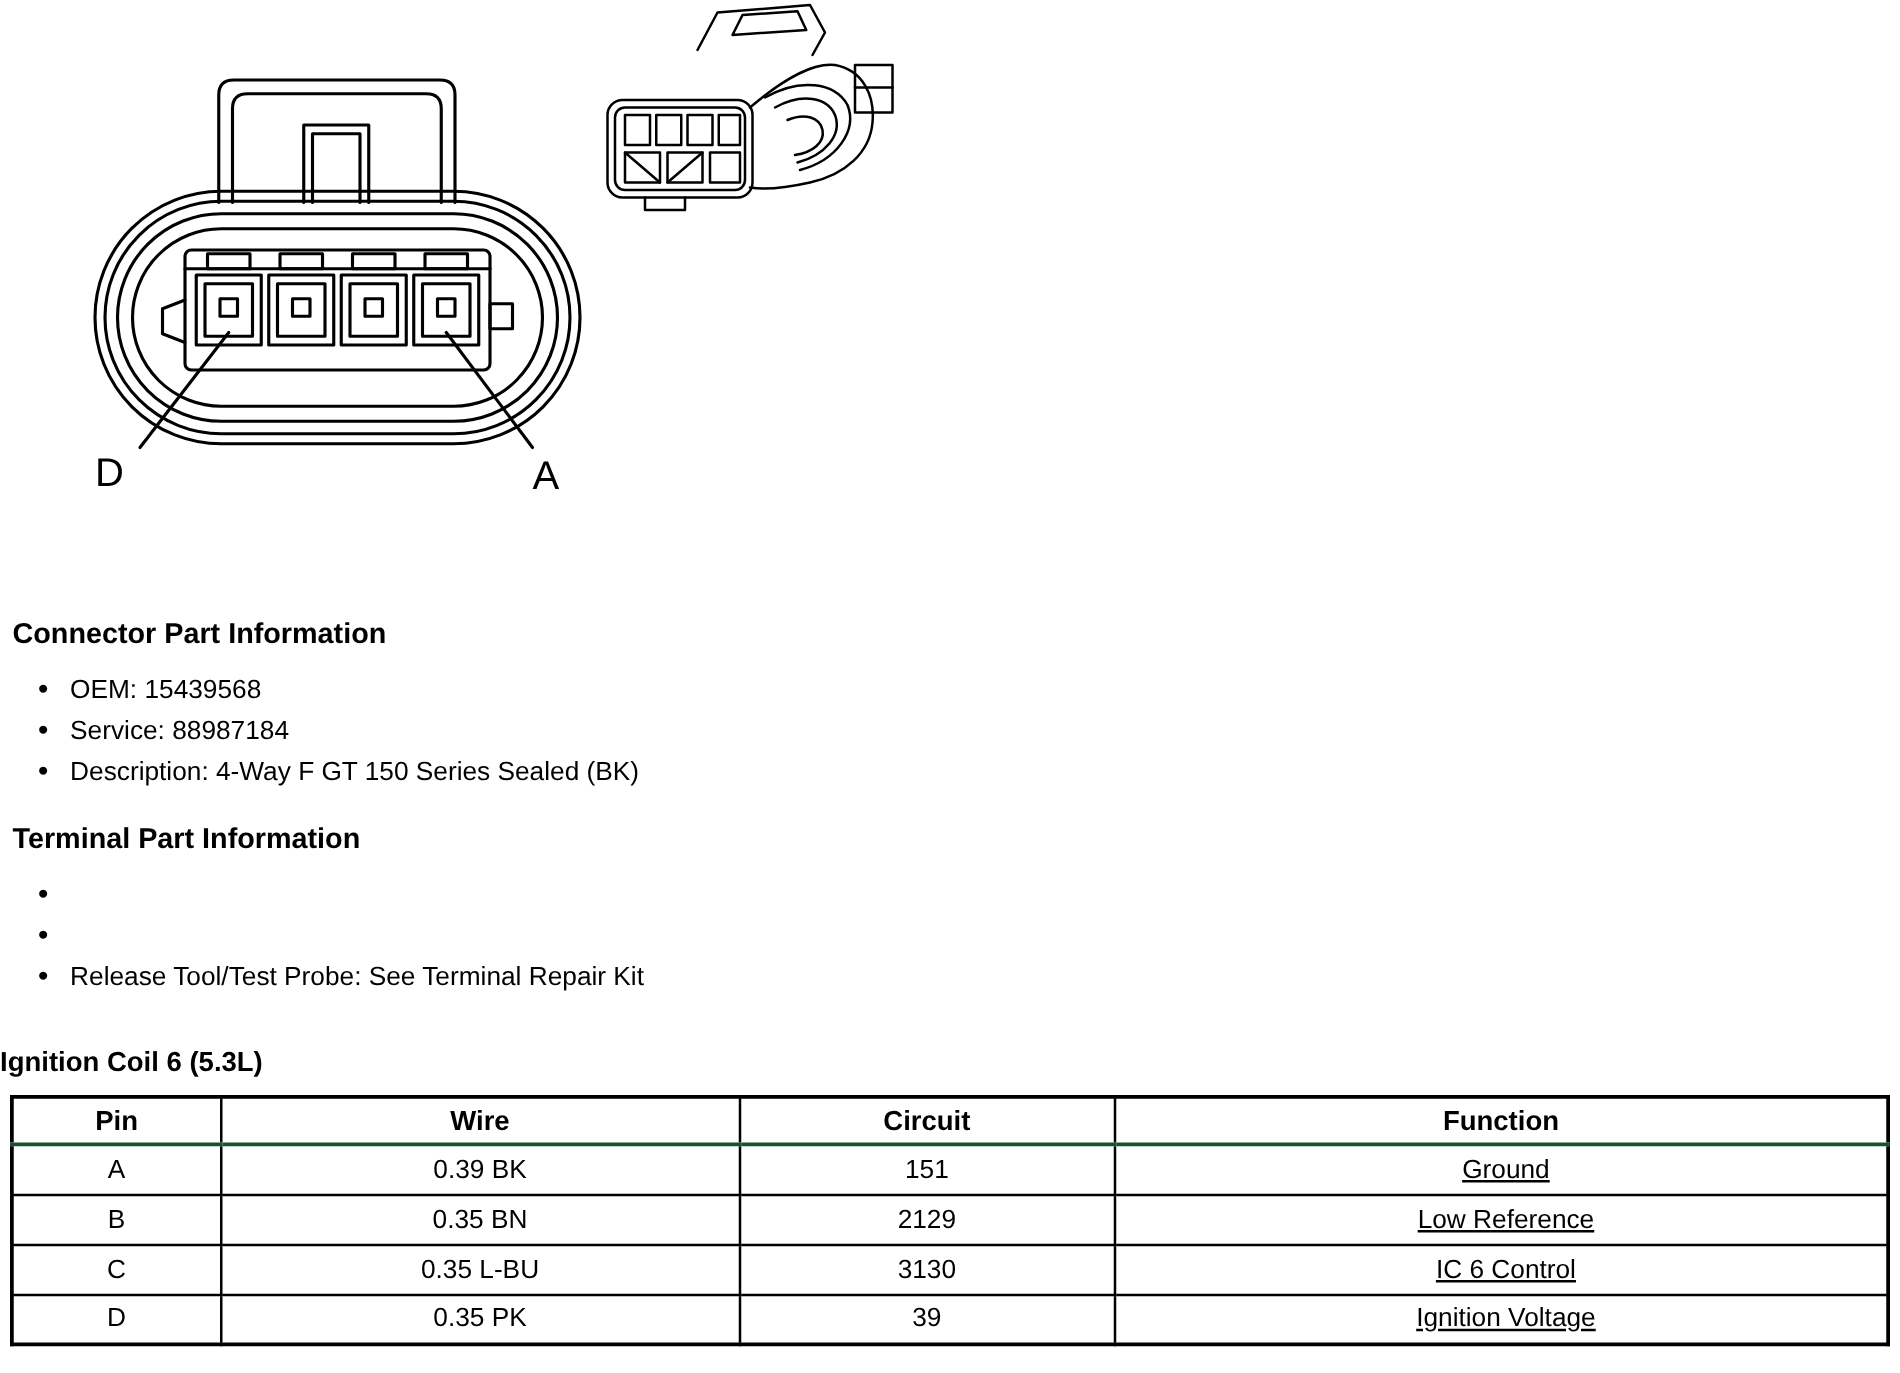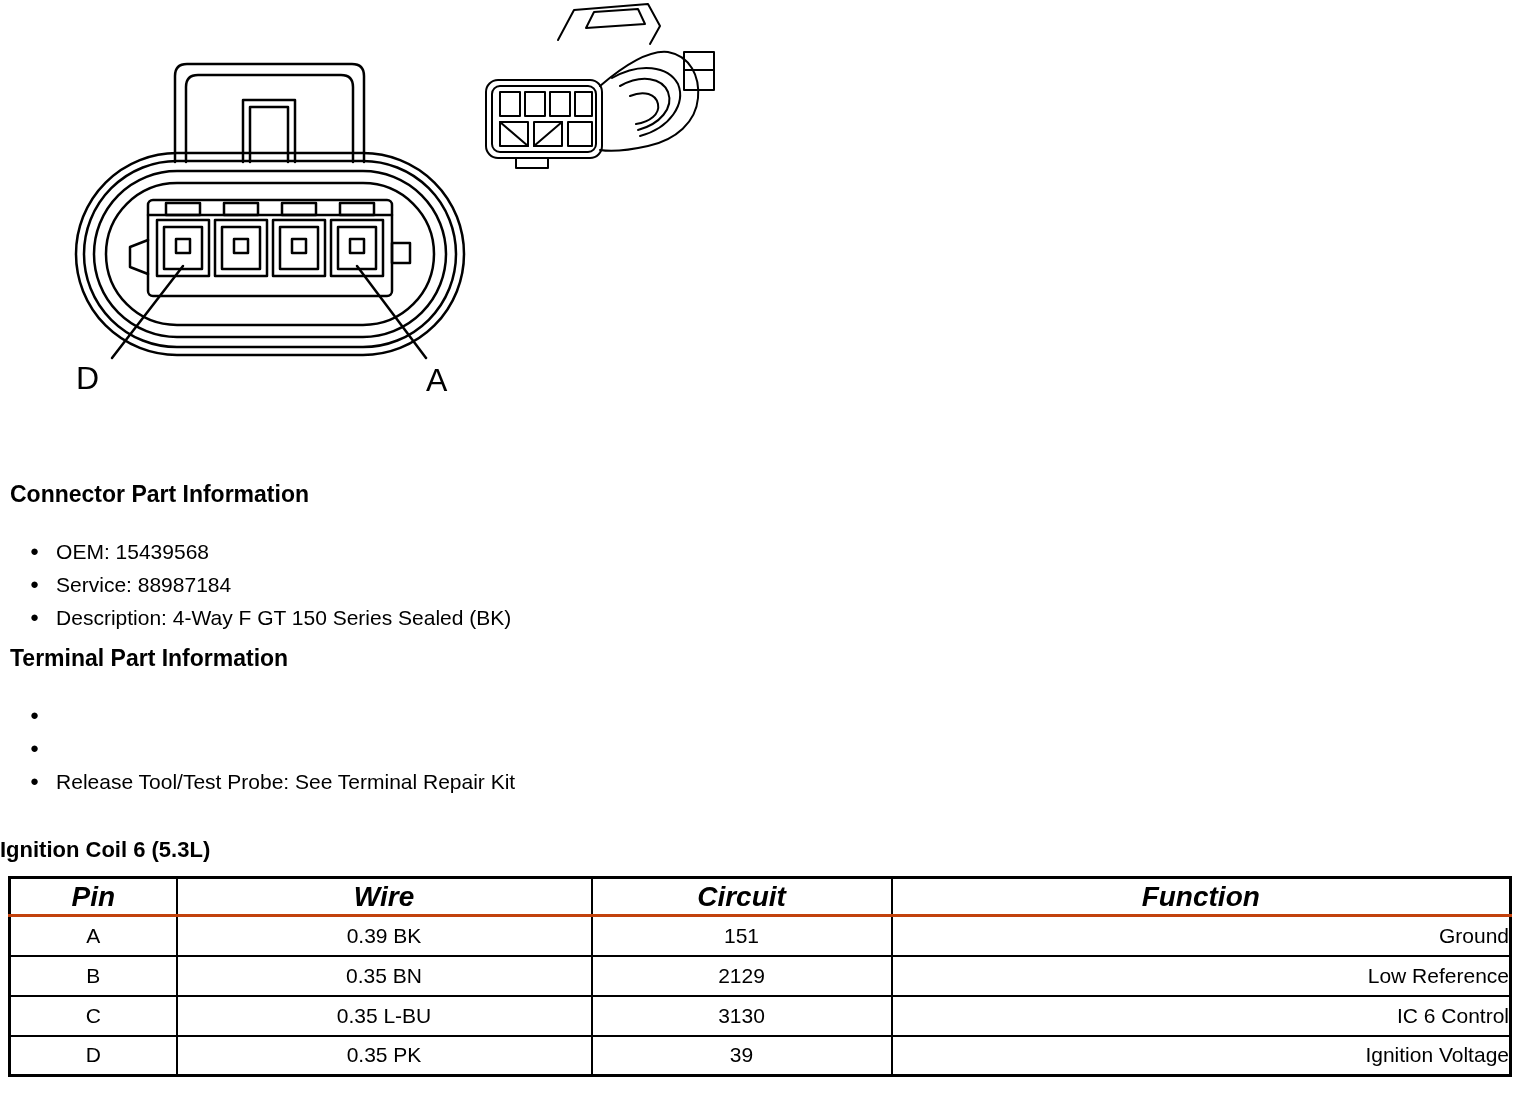--- a/index.html
+++ b/index.html
@@ -30,20 +30,21 @@
   #pin-label-d { left: 76px; top: 362px; }
   #pin-label-a { left: 426px; top: 364px; }
 
   
   .section-title {
     position: absolute;
     left: 10px;
     font-size: 23px;
     font-weight: bold;
     white-space: nowrap;
+    margin-top: 12px;
   }
   #connector-info-title { top: 481px; }
   #terminal-info-title  { top: 645px; }
 
   .bullet-list {
     position: absolute;
     left: 30px;
     margin: 0; padding: 0;
     list-style: none;
   }
@@ -84,34 +85,34 @@
     table-layout: fixed;
     border: 3px solid #000;
   }
   th, td {
     border: 2px solid #000;
     padding: 0;
     overflow: hidden;
   }
   th {
     height: 38px;
-    font-size: 28px;
+    font-size: 22px;
     font-weight: bold;
     text-align: center;
-    border-bottom: 3px solid #c2410c;
-    font-style: italic;
+    border-bottom: 3px solid #14532d;
   }
   td {
     height: 40px;
     font-size: 21px;
     text-align: center;
   }
   td.cell-function {
-    text-align: right;
+    text-align: center;
     padding-left: 8px;
+    text-decoration: underline;
   }
 </style>
 </head>
 <body>
 
 <div id="diagram-area">
 
   <svg width="780" height="450" viewBox="0 0 780 450">
     <g fill="none" stroke="#000" stroke-width="2.5" stroke-linejoin="round" stroke-linecap="round">
 

